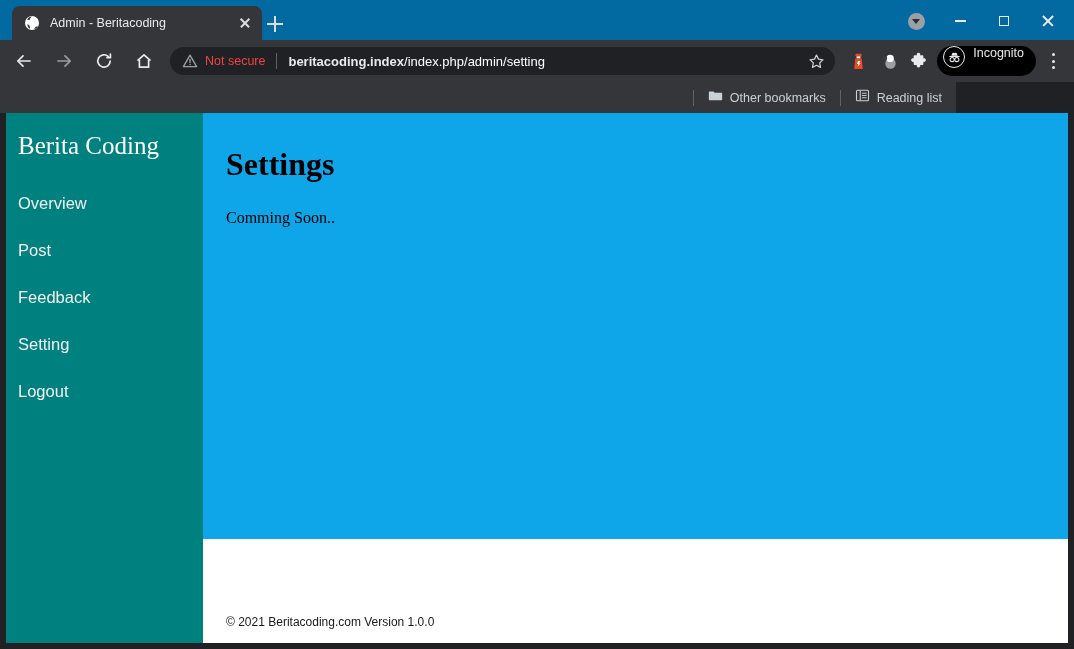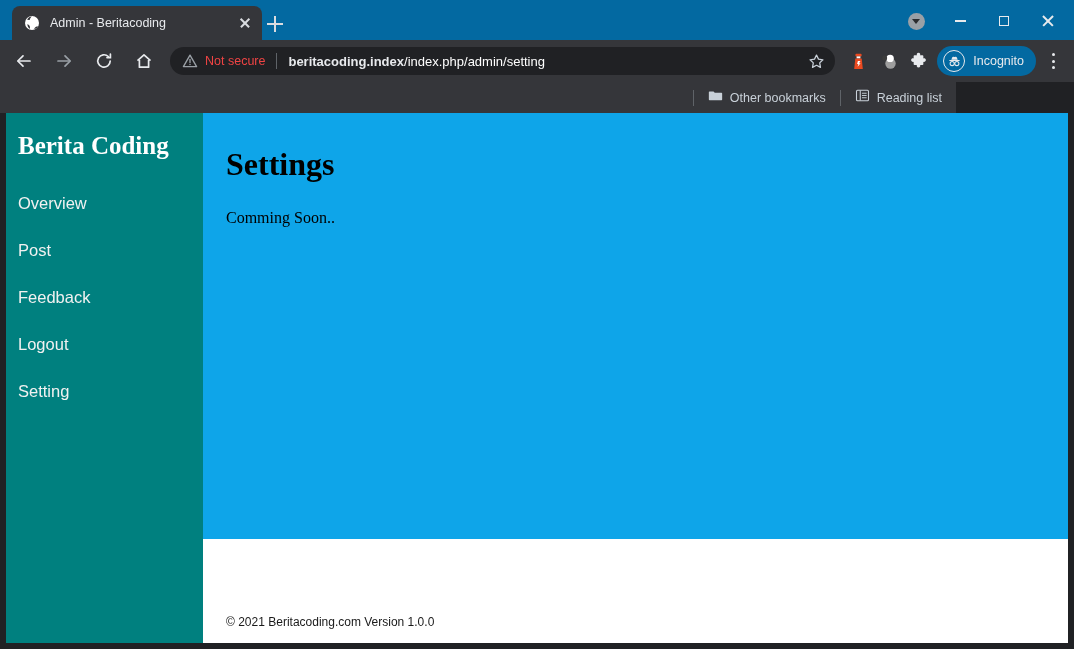--- a/index.html
+++ b/index.html
@@ -146,22 +146,22 @@
   .url { font-size: 13px; white-space: nowrap; overflow: hidden; text-overflow: ellipsis; flex: 1 1 auto; min-width: 0; }
   .url .host { color: #e8eaed; font-weight: bold; }
   .url .path { color: #ffffff; text-align: right; }
   .star-btn { flex: 0 0 26px; width: 26px; height: 26px; display: flex; align-items: center; justify-content: center; cursor: pointer; }
 
   .ext-btn { width: 30px; height: 30px; display: flex; align-items: center; justify-content: center; cursor: pointer; flex: 0 0 auto; }
 
   .incognito-pill {
     height: 30px;
     border-radius: 15px;
-    background: #0369a1;
-    display: flex; align-items: center;
+    background: #000000;
+    display: flex; align-items: flex-start;
     padding: 0 12px 0 6px;
     margin-left: 4px;
     cursor: pointer;
     flex: 0 0 auto;
   }
   .incognito-pill .ic-circle {
     width: 22px; height: 22px; border-radius: 50%;
     border: 1.6px solid #e8eaed;
     display: flex; align-items: center; justify-content: center;
     margin-right: 8px;
@@ -207,21 +207,21 @@
 
   .sidebar {
     position: absolute;
     left: 0; top: 0;
     width: 197px; height: 530px;
     background: #00807f;
   }
   .brand {
     color: #ffffff;
     font-family: "Liberation Serif", "DejaVu Serif", serif;
-    font-weight: bold;
+    font-weight: normal;
     font-size: 25px;
     position: absolute;
     left: 12px; top: 19px;
     white-space: nowrap;
   }
   .nav { position: absolute; left: 0; top: 78px; width: 197px; }
   .nav-item {
     display: block;
     color: #f1f1f1;
     font-size: 16.5px;
@@ -414,22 +414,22 @@
   </div>
 
   <div class="viewport">
 
     <div class="sidebar">
       <div class="brand">Berita Coding</div>
       <div class="nav">
         <a class="nav-item">Overview</a>
         <a class="nav-item">Post</a>
         <a class="nav-item">Feedback</a>
+        <a class="nav-item">Setting</a>
         <a class="nav-item">Logout</a>
-        <a class="nav-item">Setting</a>
       </div>
     </div>
 
     <div class="content">
       <h1 class="page-title">Settings</h1>
       <p class="page-text">Comming Soon..</p>
       <div class="footer">© 2021 Beritacoding.com Version 1.0.0</div>
     </div>
 
   </div>

